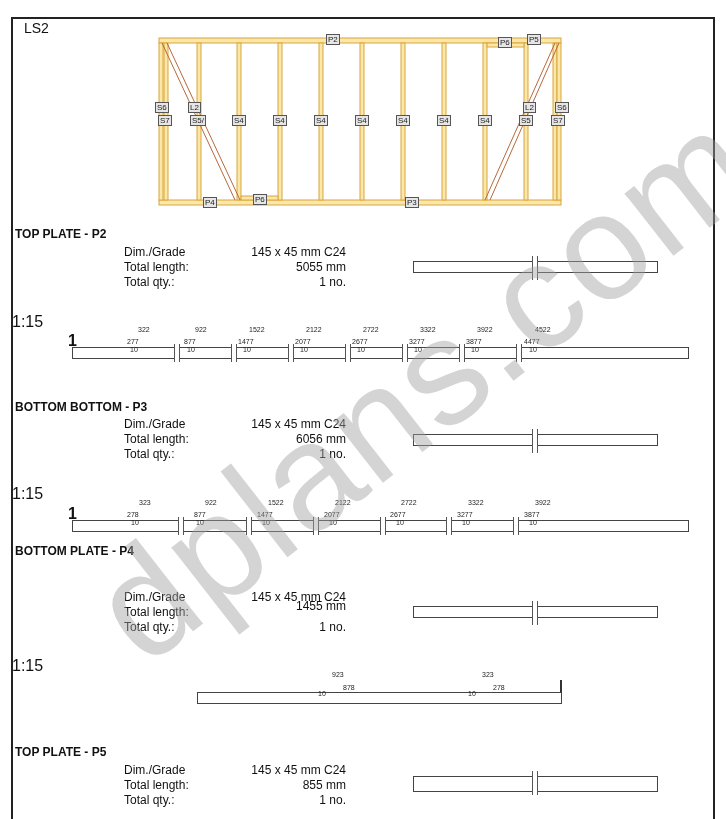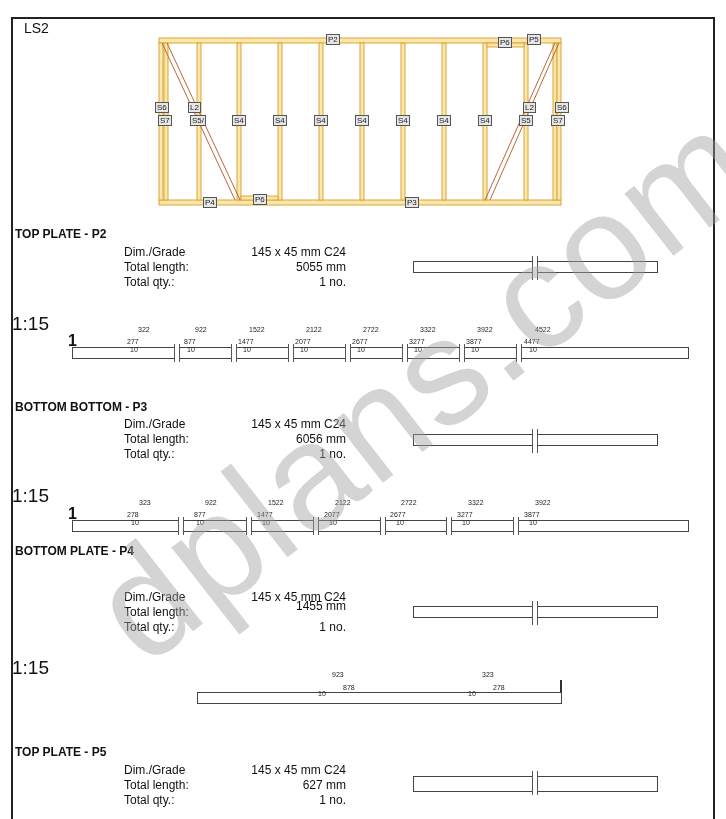--- a/index.html
+++ b/index.html
@@ -3,21 +3,21 @@
 <meta charset="utf-8">
 <style>
   html, body { margin:0; padding:0; background:#fff; }
   body { width:726px; height:819px; position:relative; overflow:hidden; font-family:"Liberation Sans", sans-serif; color:#111; }
   .frame { position:absolute; left:11px; top:17px; width:700px; height:820px; border-left:2px solid #222; border-top:2px solid #222; border-right:2px solid #222; }
   .abs { position:absolute; }
   .title-ls { left:24px; top:20px; font-size:14px; }
   .section-title { font-weight:bold; font-size:12px; left:15px; }
   .prop-label { left:124px; font-size:12px; }
   .prop-val { left:246px; width:100px; text-align:right; font-size:12px; }
-  .scale { left:12px; font-size:19px; }
+  .scale { left:12px; font-size:16px; }
   .plank { position:absolute; border:1px solid #444; background:#fff; height:10px; }
   .break { position:absolute; width:4px; background:#fff; border-left:1px solid #555; border-right:1px solid #555; height:24px; }
   .dim { position:absolute; font-size:7px; line-height:7px; color:#222; font-family:"Liberation Sans", sans-serif; }
   .tick { position:absolute; border-left:1px solid #333; height:8px; }
   .watermark { position:absolute; left:60px; top:560px; font-size:150px; color:rgba(160,160,160,0.45); transform:rotate(-38deg); transform-origin:left top; font-family:"Liberation Sans", sans-serif; letter-spacing:2px; pointer-events:none; white-space:nowrap; }
   .lbl { position:absolute; font-size:8px; border:1px solid #555; background:#e6e6e6; padding:0 1px; line-height:9px; color:#222; }
   .mark1 { position:absolute; font-weight:bold; font-size:16px; }
 </style>
 </head>
 <body>
@@ -186,18 +186,18 @@
 <div class="dim" style="left:318px;top:690px">10</div>
 <div class="dim" style="left:482px;top:671px">323</div>
 <div class="dim" style="left:493px;top:684px">278</div>
 <div class="dim" style="left:468px;top:690px">10</div>
 
 <div class="abs section-title" style="top:745px">TOP PLATE - P5</div>
 <div class="abs prop-label" style="top:763px">Dim./Grade</div>
 <div class="abs prop-label" style="top:778px">Total length:</div>
 <div class="abs prop-label" style="top:793px">Total qty.:</div>
 <div class="abs prop-val" style="top:763px">145 x 45 mm C24</div>
-<div class="abs prop-val" style="top:778px">627 mm</div>
+<div class="abs prop-val" style="top:778px">855 mm</div>
 <div class="abs prop-val" style="top:793px">1 no.</div>
 <div class="plank" style="left:413px;top:776px;width:243px;height:14px"></div>
 <div class="break" style="left:532px;top:771px"></div>
 
 <div class="watermark">dplans.com</div>
 
 </body></html>

